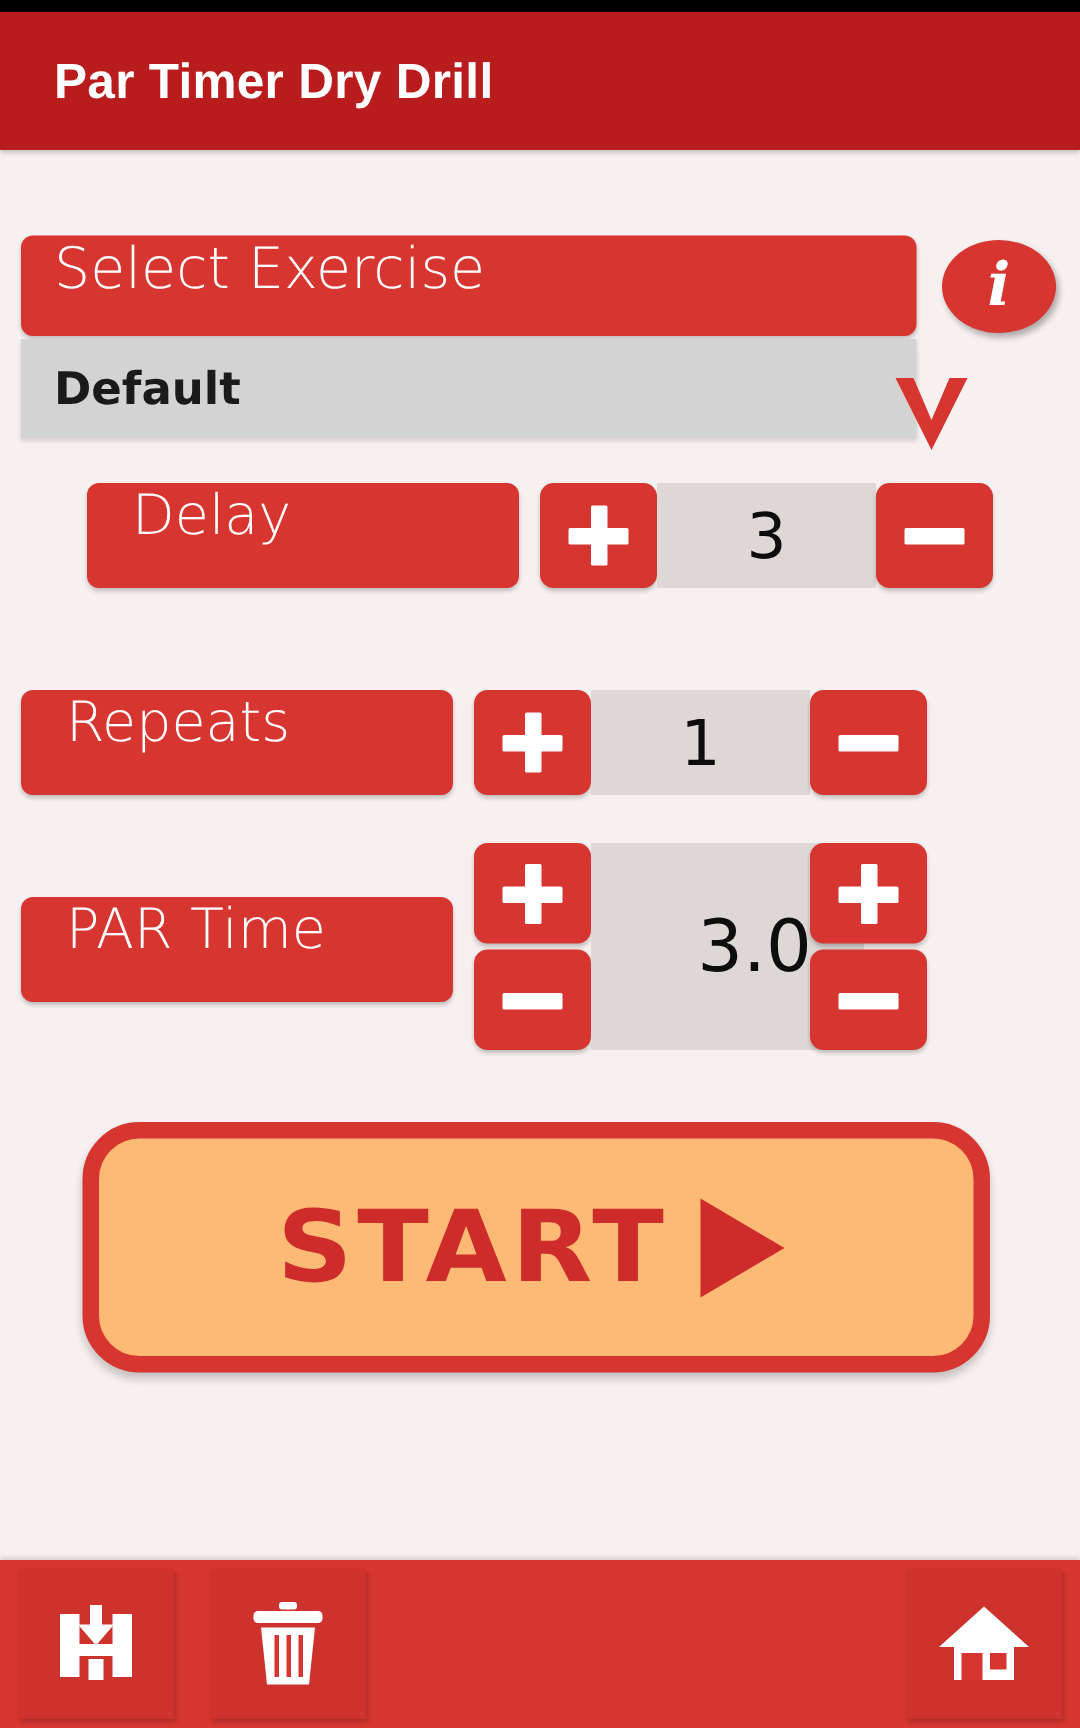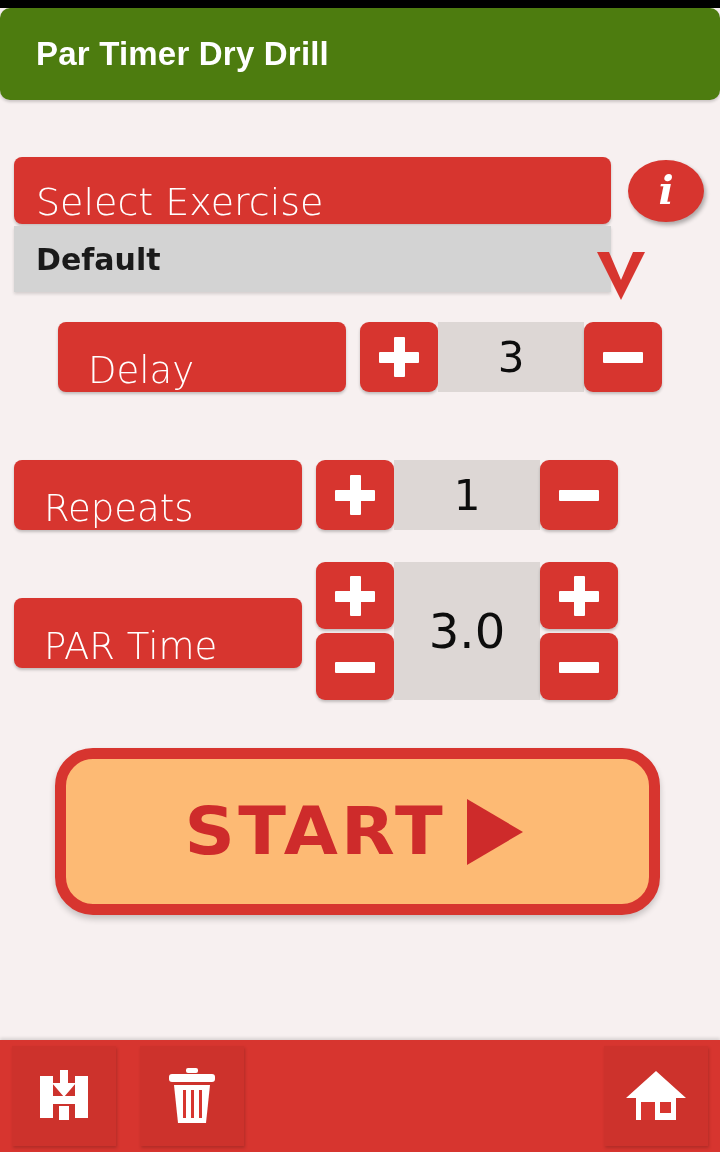--- a/index.html
+++ b/index.html
@@ -26,43 +26,42 @@
     height: 8px;
     background: #000000;
   }
 
   
   .header {
     position: absolute;
     top: 8px; left: 0;
     width: 720px;
     height: 92px;
-    background: #4d7c0f;
+    background: #b91c1c;
     box-shadow: 0 2px 3px rgba(0,0,0,0.18);
-    border-radius: 10px;
   }
   .header-title {
     position: absolute;
     left: 36px;
     top: 50%;
     transform: translateY(-50%);
     color: #FFFFFF;
     font-size: 33px;
     font-weight: bold;
     letter-spacing: 0.2px;
     white-space: nowrap;
   }
 
   
   .red-pill {
     background: #D7352F;
     border-radius: 8px;
     box-shadow: 0 2px 3px rgba(0,0,0,0.22);
     display: flex;
-    align-items: flex-end;
+    align-items: flex-start;
     box-sizing: border-box;
   }
   .pill-label {
     color: #FFFFFF;
     font-family: "DejaVu Sans", sans-serif;
     font-weight: 300;
     white-space: nowrap;
   }
 
   
@@ -310,21 +309,21 @@
       <span class="pill-label">PAR Time</span>
     </div>
 
     <div class="sq-btn" style="left:316px;top:0;width:78px;height:67px;">
       <i class="glyph-plus"></i>
     </div>
     <div class="sq-btn" style="left:316px;top:71px;width:78px;height:67px;">
       <i class="glyph-minus"></i>
     </div>
 
-    <div class="value-box" style="left:394px;top:0;width:146px;height:138px;">
+    <div class="value-box" style="left:394px;top:0;width:146px;height:138px;padding-left:36px;">
       <span class="value-text" style="font-size:48px;">3.0</span>
     </div>
 
     <div class="sq-btn" style="left:540px;top:0;width:78px;height:67px;">
       <i class="glyph-plus"></i>
     </div>
     <div class="sq-btn" style="left:540px;top:71px;width:78px;height:67px;">
       <i class="glyph-minus"></i>
     </div>
   </div>

